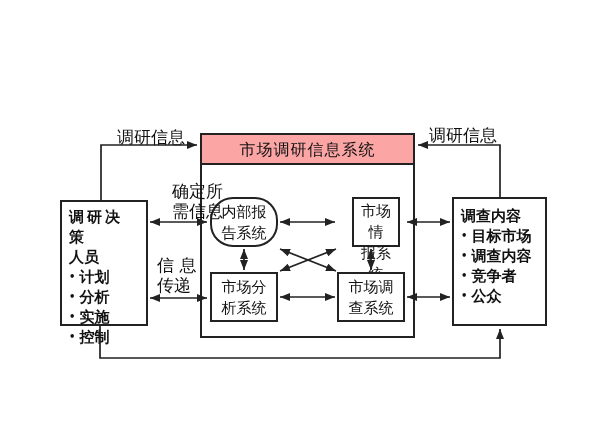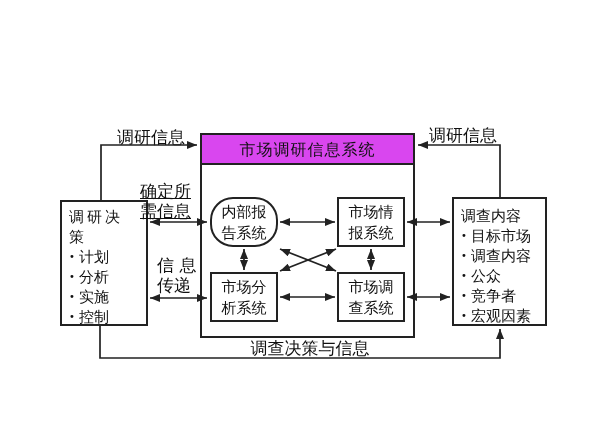--- a/index.html
+++ b/index.html
@@ -4,24 +4,24 @@
 <style>
   html,body{margin:0;padding:0;background:#fff;}
   #canvas{
     position:relative;width:600px;height:440px;background:#fff;overflow:hidden;
     font-family:"DejaVu Sans",sans-serif;color:#111;
   }
   .box{position:absolute;border:2px solid #222;background:#fff;box-sizing:border-box;}
   .sys-header{
     position:absolute;left:0;top:0;width:100%;height:30px;line-height:29px;
     border-bottom:2px solid #222;text-align:center;font-size:16px;
-    letter-spacing:1px;box-sizing:border-box;background:#d946ef;
+    letter-spacing:1px;box-sizing:border-box;background:#fca5a5;
   }
   .sub-box{text-align:center;font-size:15px;line-height:21px;padding-top:3px;}
-  .side-box{font-size:15px;line-height:20px;padding:5px 16px 0 7px;}
+  .side-box{font-size:15px;line-height:20px;padding:5px 16px 0 7px;font-weight:bold;}
   .side-title{letter-spacing:3px;}
   .li{white-space:nowrap;}
   .bullet{font-size:10px;vertical-align:2px;padding-right:4px;}
   .flow-label{position:absolute;font-size:17px;white-space:nowrap;background:transparent;}
   .two-line{line-height:20px;}
   svg{position:absolute;left:0;top:0;pointer-events:none;}
   svg line,svg polyline{stroke:#222;stroke-width:1.7;fill:none;}
 </style>
 </head>
 <body>
@@ -29,70 +29,68 @@
 <div id="canvas">
 
   <div class="box" style="left:200px;top:133px;width:215px;height:205px;">
     <div class="sys-header">市场调研信息系统</div>
   </div>
 
   <div class="box sub-box" style="left:210px;top:197px;width:68px;height:50px;border-radius:23px;">
     <div>内部报</div>
     <div>告系统</div>
   </div>
-  <div class="box sub-box" style="left:337px;top:197px;width:68px;height:50px;">
+  <div class="box sub-box" style="left:352px;top:197px;width:48px;height:50px;font-family:Liberation Mono, monospace;">
     <div>市场情</div>
     <div>报系统</div>
   </div>
   <div class="box sub-box" style="left:337px;top:272px;width:68px;height:50px;">
     <div>市场调</div>
     <div>查系统</div>
   </div>
   <div class="box sub-box" style="left:210px;top:272px;width:68px;height:50px;">
     <div>市场分</div>
     <div>析系统</div>
   </div>
 
   <div class="box side-box" style="left:60px;top:200px;width:88px;height:126px;">
     <div class="side-title">调研决策</div>
+    <div>人员</div>
     <div class="li">
       <span class="bullet">•</span><span>计划</span></div>
     <div class="li">
       <span class="bullet">•</span><span>分析</span></div>
     <div class="li">
       <span class="bullet">•</span><span>实施</span></div>
     <div class="li">
       <span class="bullet">•</span><span>控制</span></div>
   </div>
 
   <div class="box side-box" style="left:452px;top:197px;width:95px;height:129px;padding-top:7px;">
     <div>调查内容</div>
     <div class="li">
       <span class="bullet">•</span><span>目标市场</span></div>
     <div class="li">
       <span class="bullet">•</span><span>调查内容</span></div>
     <div class="li">
-      <span class="bullet">•</span><span>公众</span></div>
-    <div class="li">
       <span class="bullet">•</span><span>竞争者</span></div>
     <div class="li">
-      <span class="bullet">•</span><span>宏观因素</span></div>
+      <span class="bullet">•</span><span>公众</span></div>
   </div>
 
   <div class="flow-label" style="left:117px;top:126px;">调研信息</div>
   <div class="flow-label" style="left:429px;top:124px;">调研信息</div>
-  <div class="flow-label two-line" style="left:140px;top:181px;text-decoration:underline;">
+  <div class="flow-label two-line" style="left:172px;top:181px;">
     <div>确定所</div>
     <div>需信息</div>
   </div>
   <div class="flow-label two-line" style="left:157px;top:255px;">
     <div>信 息</div>
     <div>传递</div>
   </div>
-  <div class="flow-label" style="left:250px;top:337px;width:120px;text-align:center;">调查决策与信息</div>
 
   <svg width="600" height="440">
     <defs>
       <marker id="ah" markerWidth="10" markerHeight="8" refX="10" refY="4" orient="auto-start-reverse" markerUnits="userSpaceOnUse">
         <path d="M0,0 L10,4 L0,8 Z" fill="#222"></path>
       </marker>
     </defs>
 
     <polyline points="101,200 101,145 197,145" marker-end="url(#ah)"></polyline>
 

